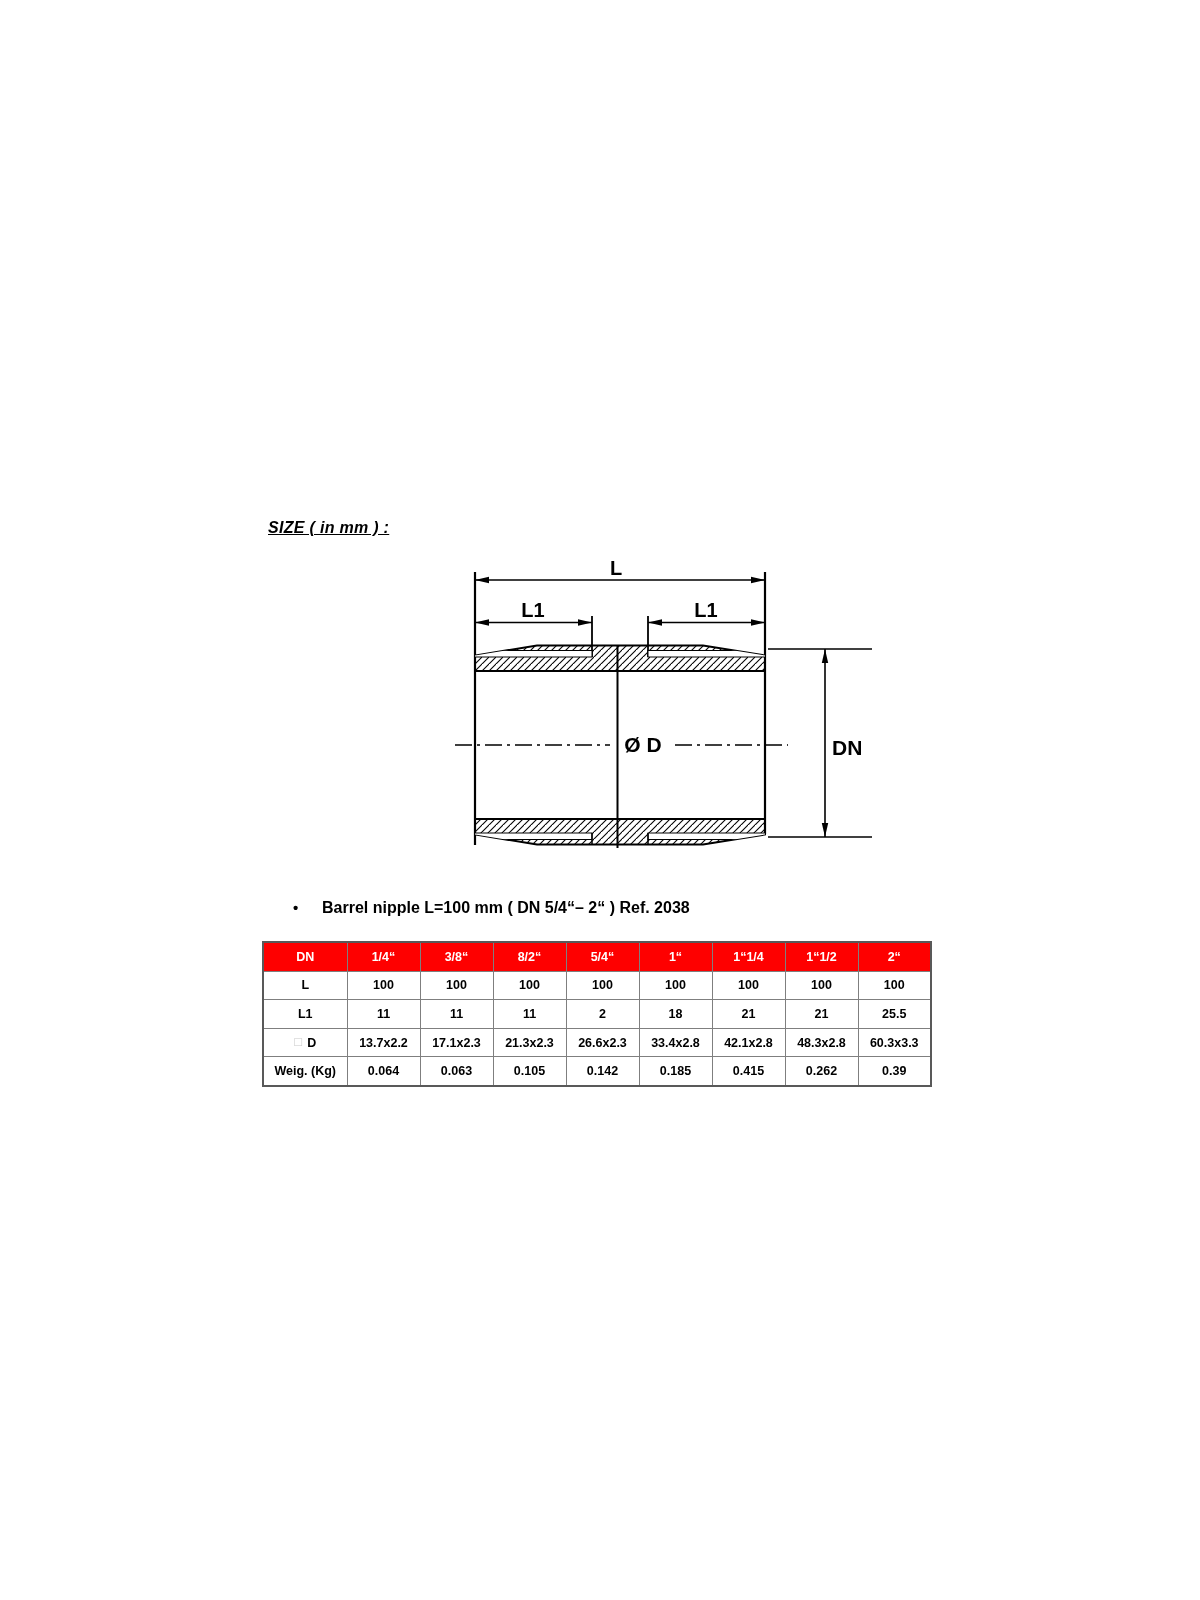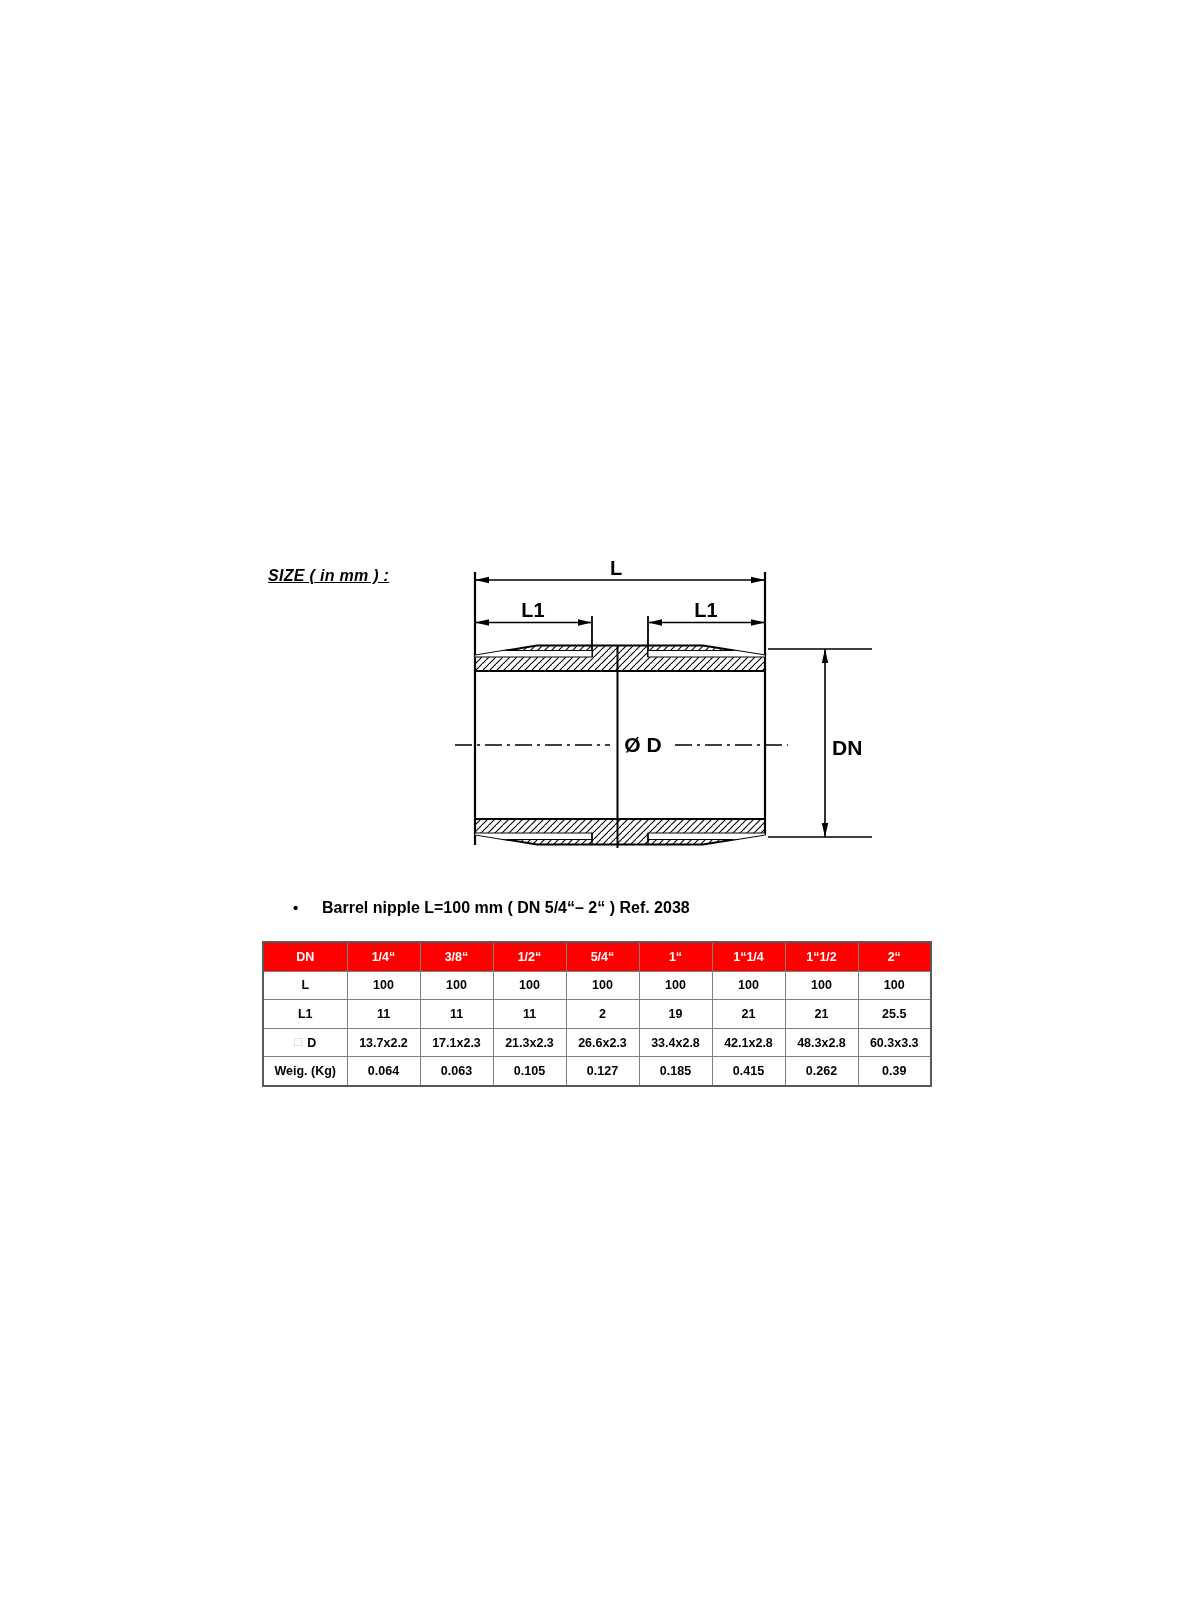--- a/index.html
+++ b/index.html
@@ -3,21 +3,21 @@
 <meta charset="utf-8">
 <style>
   html,body{margin:0;padding:0;}
   body{
     width:1200px;height:1600px;position:relative;background:#ffffff;
     font-family:"Liberation Sans", sans-serif;color:#000;
   }
   .heading{
     position:absolute;left:268px;top:519px;
     font-size:16px;font-weight:bold;font-style:italic;
-    text-decoration:underline;letter-spacing:.3px;white-space:pre;margin-top:48px;
+    text-decoration:underline;letter-spacing:.3px;white-space:pre;
   }
   .drawing{position:absolute;left:440px;top:545px;}
   .bullet-line{
     position:absolute;left:293px;top:898px;display:flex;align-items:flex-start;
     font-size:16px;font-weight:bold;line-height:19px;white-space:pre;
   }
   .bullet-dot{width:29px;font-size:15px;}
   table.dims{
     position:absolute;left:262px;top:941px;width:670px;height:138px;
     border-collapse:collapse;table-layout:fixed;
@@ -137,21 +137,21 @@
       <col>
       <col>
       <col>
       <col>
   </colgroup>
   <thead>
     <tr>
       <th>DN</th>
       <th>1/4“</th>
       <th>3/8“</th>
-      <th>1/2“</th>
+      <th>8/2“</th>
       <th>5/4“</th>
       <th>1“</th>
       <th>1“1/4</th>
       <th>1“1/2</th>
       <th>2“</th>
     </tr>
   </thead>
   <tbody>
     <tr>
       <td>L</td>
@@ -163,41 +163,41 @@
       <td>100</td>
       <td>100</td>
       <td>100</td>
     </tr>
     <tr>
       <td>L1</td>
       <td>11</td>
       <td>11</td>
       <td>11</td>
       <td>2</td>
-      <td>19</td>
+      <td>18</td>
       <td>21</td>
       <td>21</td>
       <td>25.5</td>
     </tr>
     <tr>
       <td><span class="tofu">□</span><span>D</span></td>
       <td>13.7x2.2</td>
       <td>17.1x2.3</td>
       <td>21.3x2.3</td>
       <td>26.6x2.3</td>
       <td>33.4x2.8</td>
       <td>42.1x2.8</td>
       <td>48.3x2.8</td>
       <td>60.3x3.3</td>
     </tr>
     <tr>
       <td>Weig. (Kg)</td>
       <td>0.064</td>
       <td>0.063</td>
       <td>0.105</td>
-      <td>0.127</td>
+      <td>0.142</td>
       <td>0.185</td>
       <td>0.415</td>
       <td>0.262</td>
       <td>0.39</td>
     </tr>
   </tbody>
 </table>
 
 </body></html>

